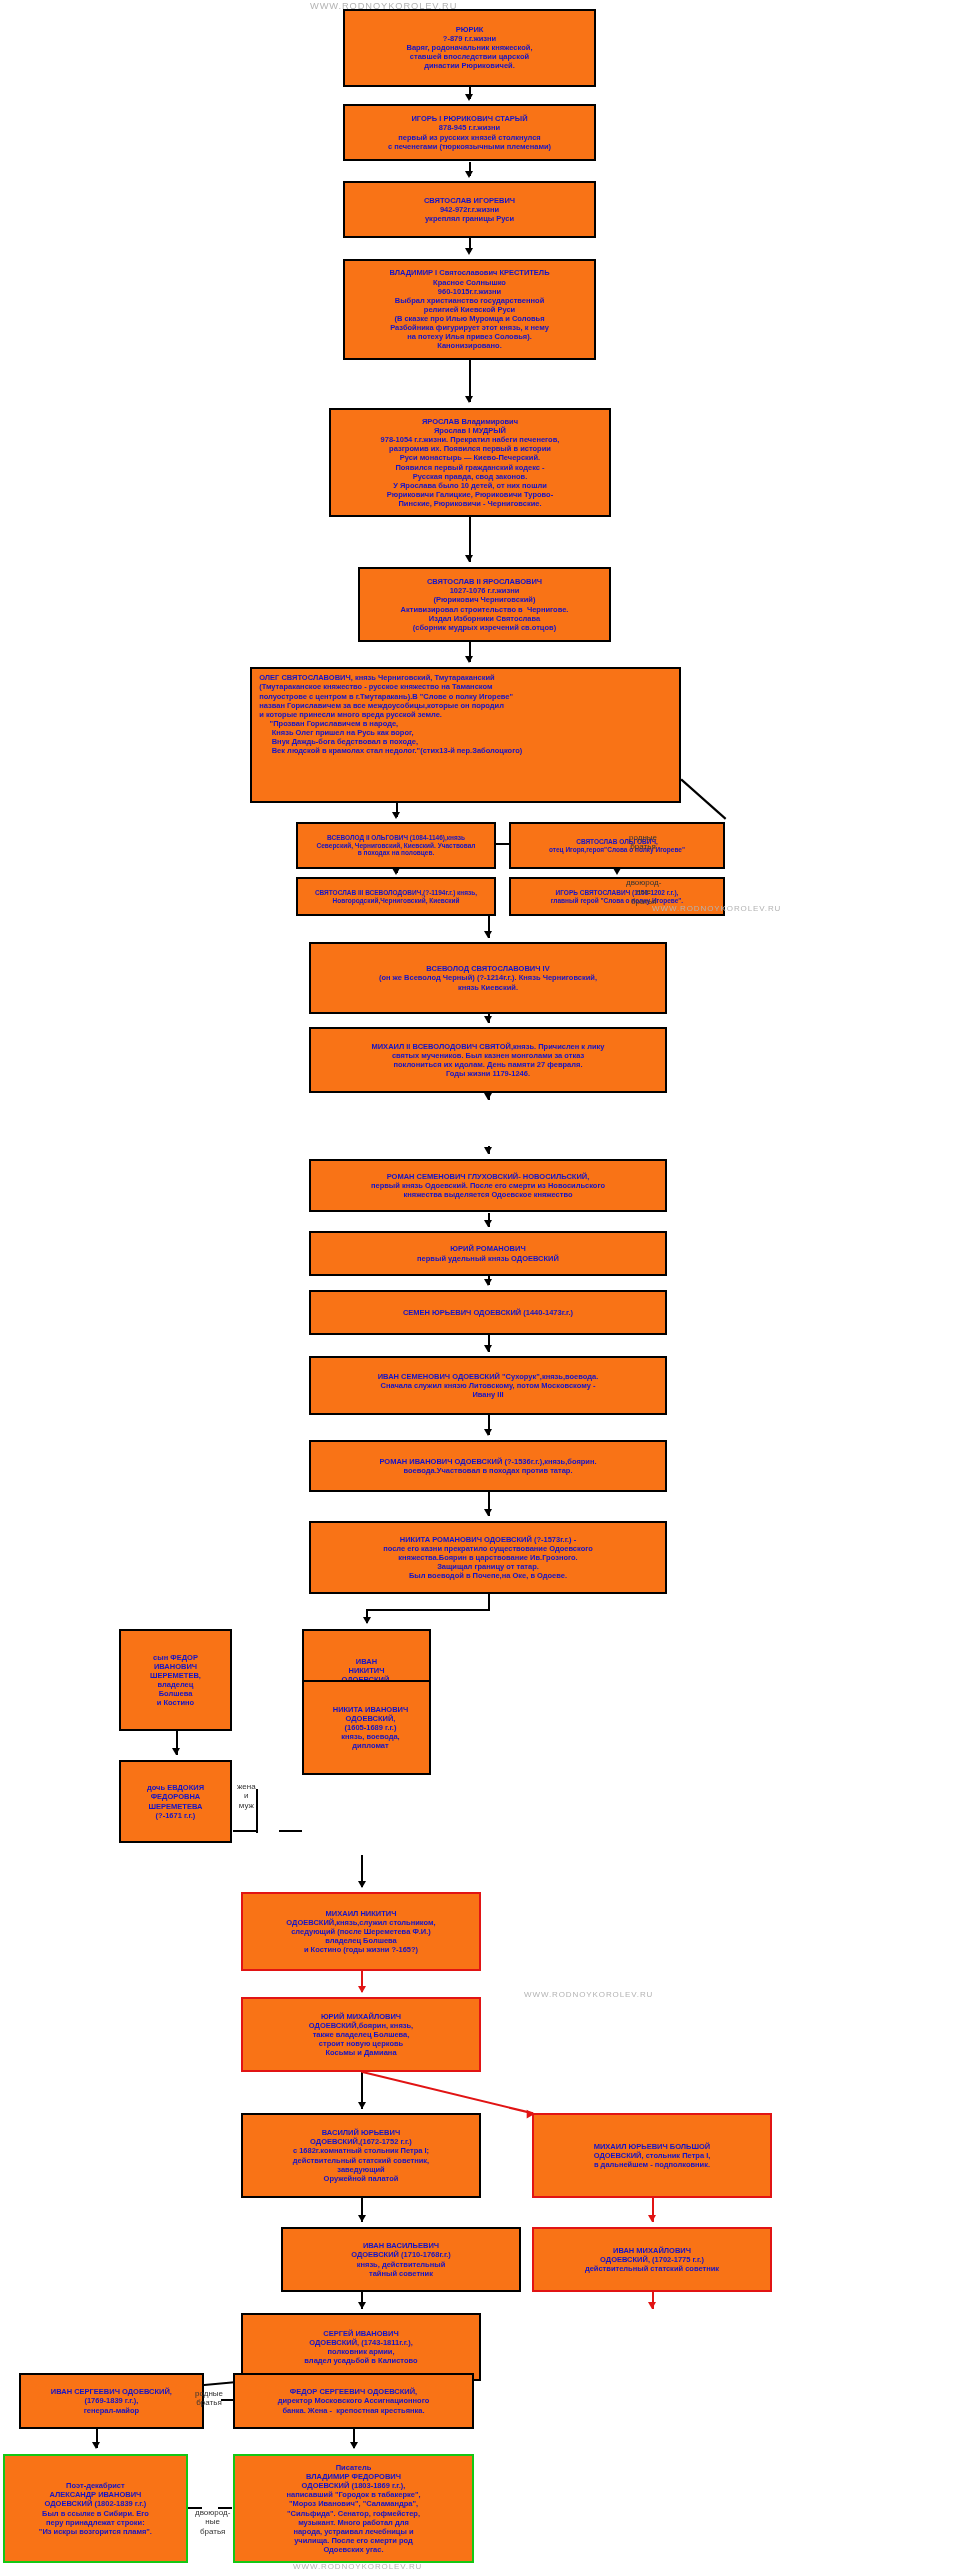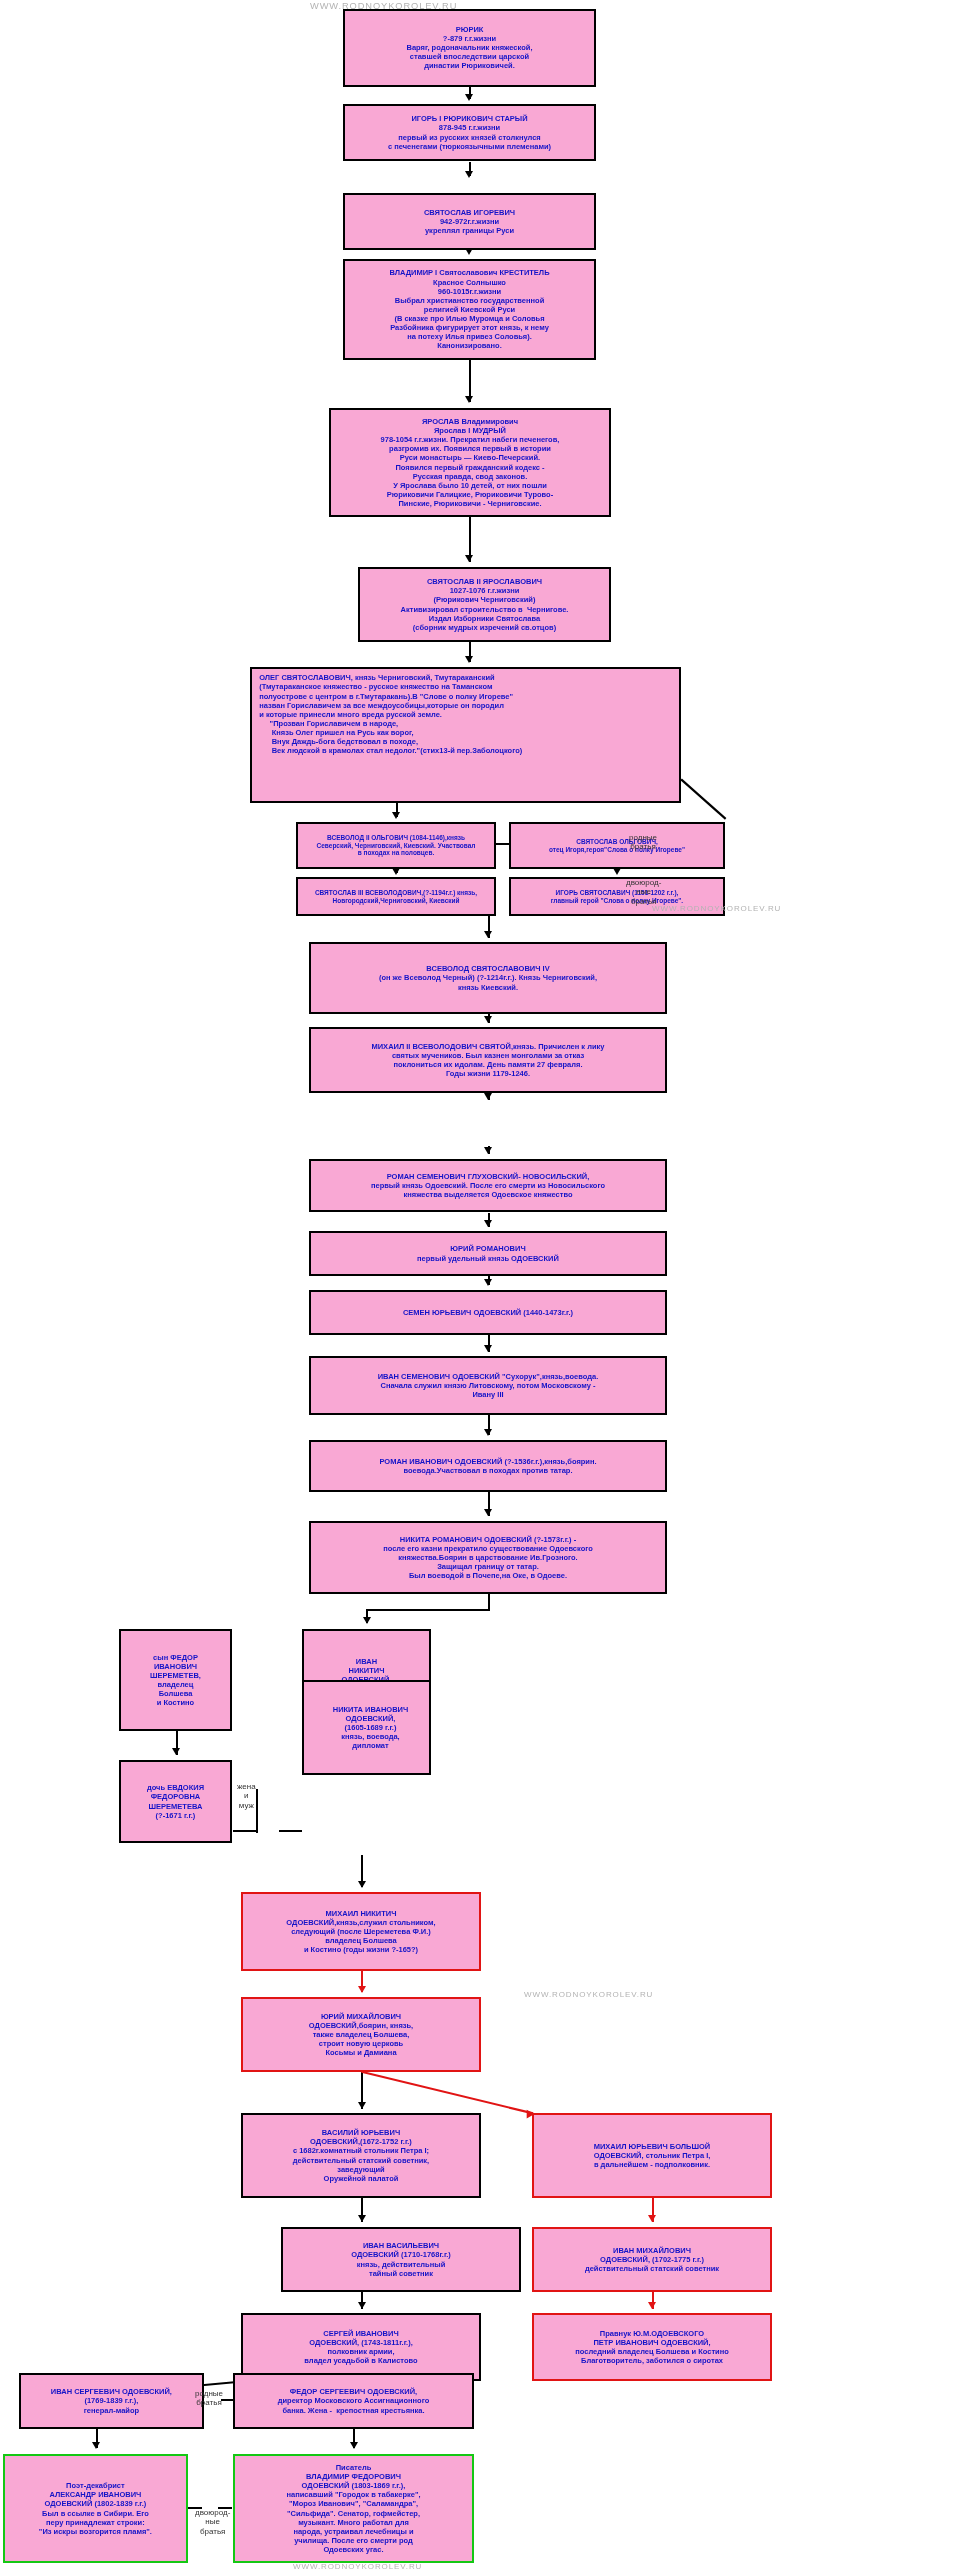--- a/index.html
+++ b/index.html
@@ -12,21 +12,21 @@
   #canvas{
     position:relative;
     width:960px;
     height:2576px;
     overflow:hidden;
   }
   .box{
     position:absolute;
     box-sizing:border-box;
     border:2.2px solid #000000;
-    background:#f9a8d4;
+    background:#f97316;
     color:#1414c8;
     font-weight:bold;
     text-align:center;
     display:flex;
     align-items:center;
     justify-content:center;
     letter-spacing:0px;
   }
   .box .txt{ width:100%; padding:0 2.9px; }
   .box.red{ border-color:#e11414; }
@@ -141,21 +141,21 @@
       <line x1="503" y1="2884" x2="742" y2="2942" stroke="#e11414" stroke-width="3"></line>
       <polygon points="744,2943 733,2937 733,2949" fill="#e11414"></polygon>
       <line x1="503" y1="3300" x2="133" y2="3334" stroke="#000000" stroke-width="3"></line>
     </svg>
     <div class="box" style="left: 343px; top: 8.6px; width: 253px; height: 78px; font-size: 7.5px; line-height: 1.22;">
       <div class="txt">РЮРИК<br>?-879&nbsp;г.г.жизни<br>Варяг,&nbsp;родоначальник&nbsp;княжеской,<br>ставшей&nbsp;впоследствии&nbsp;царской<br>династии&nbsp;Рюриковичей.</div>
     </div>
     <div class="box" style="left: 343px; top: 104px; width: 253px; height: 57px; font-size: 7.5px; line-height: 1.22;">
       <div class="txt">ИГОРЬ&nbsp;I&nbsp;РЮРИКОВИЧ&nbsp;СТАРЫЙ<br>878-945&nbsp;г.г.жизни<br>первый&nbsp;из&nbsp;русских&nbsp;князей&nbsp;столкнулся<br>с&nbsp;печенегами&nbsp;(тюркоязычными&nbsp;племенами)</div>
     </div>
-    <div class="box" style="left: 343px; top: 181px; width: 253px; height: 57px; font-size: 7.5px; line-height: 1.22; margin-top: 12px;">
+    <div class="box" style="left: 343px; top: 181px; width: 253px; height: 57px; font-size: 7.5px; line-height: 1.22;">
       <div class="txt">СВЯТОСЛАВ&nbsp;ИГОРЕВИЧ<br>942-972г.г.жизни<br>укреплял&nbsp;границы&nbsp;Руси</div>
     </div>
     <div class="box" style="left: 343px; top: 259px; width: 253px; height: 101px; font-size: 7.5px; line-height: 1.22;">
       <div class="txt">ВЛАДИМИР&nbsp;I&nbsp;Святославович&nbsp;КРЕСТИТЕЛЬ<br>Красное&nbsp;Солнышко<br>960-1015г.г.жизни<br>Выбрал&nbsp;христианство&nbsp;государственной<br>религией&nbsp;Киевской&nbsp;Руси<br>(В&nbsp;сказке&nbsp;про&nbsp;Илью&nbsp;Муромца&nbsp;и&nbsp;Соловья<br>Разбойника&nbsp;фигурирует&nbsp;этот&nbsp;князь,&nbsp;к&nbsp;нему<br>на&nbsp;потеху&nbsp;Илья&nbsp;привез&nbsp;Соловья).<br>Канонизировано.</div>
     </div>
     <div class="box" style="left: 329px; top: 408px; width: 282px; height: 109px; font-size: 7.5px; line-height: 1.22;">
       <div class="txt">ЯРОСЛАВ&nbsp;Владимирович<br>Ярослав&nbsp;I&nbsp;МУДРЫЙ<br>978-1054&nbsp;г.г.жизни.&nbsp;Прекратил&nbsp;набеги&nbsp;печенегов,<br>разгромив&nbsp;их.&nbsp;Появился&nbsp;первый&nbsp;в&nbsp;истории<br>Руси&nbsp;монастырь&nbsp;—&nbsp;Киево-Печерский.<br>Появился&nbsp;первый&nbsp;гражданский&nbsp;кодекс&nbsp;-<br>Русская&nbsp;правда,&nbsp;свод&nbsp;законов.<br>У&nbsp;Ярослава&nbsp;было&nbsp;10&nbsp;детей,&nbsp;от&nbsp;них&nbsp;пошли<br>Рюриковичи&nbsp;Галицкие,&nbsp;Рюриковичи&nbsp;Турово-<br>Пинские,&nbsp;Рюриковичи&nbsp;-&nbsp;Черниговские.</div>
     </div>
     <div class="box" style="left: 358px; top: 567px; width: 253px; height: 75px; font-size: 7.5px; line-height: 1.22;">
       <div class="txt">СВЯТОСЛАВ&nbsp;II&nbsp;ЯРОСЛАВОВИЧ<br>1027-1076&nbsp;г.г.жизни<br>(Рюрикович&nbsp;Черниговский)<br>Активизировал&nbsp;строительство&nbsp;в&nbsp;&nbsp;Чернигове.<br>Издал&nbsp;Изборники&nbsp;Святослава<br>(сборник&nbsp;мудрых&nbsp;изречений&nbsp;св.отцов)</div>
@@ -224,23 +224,20 @@
       <div class="txt">МИХАИЛ&nbsp;ЮРЬЕВИЧ&nbsp;БОЛЬШОЙ<br>ОДОЕВСКИЙ,&nbsp;стольник&nbsp;Петра&nbsp;I,<br>в&nbsp;дальнейшем&nbsp;-&nbsp;подполковник.</div>
     </div>
     <div class="box" style="left: 241px; top: 2227px; width: 240px; height: 65px; font-size: 7.5px; line-height: 1.22; margin-left: 40px;">
       <div class="txt">ИВАН&nbsp;ВАСИЛЬЕВИЧ<br>ОДОЕВСКИЙ&nbsp;(1710-1768г.г.)<br>князь,&nbsp;действительный<br>тайный&nbsp;советник</div>
     </div>
     <div class="box red" style="left: 532px; top: 2227px; width: 240px; height: 65px; font-size: 7.5px; line-height: 1.22;">
       <div class="txt">ИВАН&nbsp;МИХАЙЛОВИЧ<br>ОДОЕВСКИЙ,&nbsp;(1702-1775&nbsp;г.г.)<br>действительный&nbsp;статский&nbsp;советник</div>
     </div>
     <div class="box" style="left: 241px; top: 2313px; width: 240px; height: 68px; font-size: 7.5px; line-height: 1.22;">
       <div class="txt">СЕРГЕЙ&nbsp;ИВАНОВИЧ<br>ОДОЕВСКИЙ,&nbsp;(1743-1811г.г.),<br>полковник&nbsp;армии,<br>владел&nbsp;усадьбой&nbsp;в&nbsp;Калистово</div>
-    </div>
-    <div class="box red" style="left: 532px; top: 2313px; width: 240px; height: 68px; font-size: 7.5px; line-height: 1.22;">
-      <div class="txt">Правнук&nbsp;Ю.М.ОДОЕВСКОГО<br>ПЕТР&nbsp;ИВАНОВИЧ&nbsp;ОДОЕВСКИЙ,<br>последний&nbsp;владелец&nbsp;Болшева&nbsp;и&nbsp;Костино<br>Благотворитель,&nbsp;заботился&nbsp;о&nbsp;сиротах</div>
     </div>
     <div class="box" style="left: 2.9px; top: 2373px; width: 185px; height: 56px; font-size: 7.5px; line-height: 1.22; margin-left: 16px;">
       <div class="txt">ИВАН&nbsp;СЕРГЕЕВИЧ&nbsp;ОДОЕВСКИЙ,<br>(1769-1839&nbsp;г.г.),<br>генерал-майор</div>
     </div>
     <div class="box" style="left: 233px; top: 2373px; width: 241px; height: 56px; font-size: 7.5px; line-height: 1.22;">
       <div class="txt">ФЕДОР&nbsp;СЕРГЕЕВИЧ&nbsp;ОДОЕВСКИЙ,<br>директор&nbsp;Московского&nbsp;Ассигнационного<br>банка.&nbsp;Жена&nbsp;-&nbsp;&nbsp;крепостная&nbsp;крестьянка.</div>
     </div>
     <div class="box green" style="left: 2.9px; top: 2454px; width: 185px; height: 109px; font-size: 7.5px; line-height: 1.22;">
       <div class="txt">Поэт-декабрист<br>АЛЕКСАНДР&nbsp;ИВАНОВИЧ<br>ОДОЕВСКИЙ&nbsp;(1802-1839&nbsp;г.г.)<br>Был&nbsp;в&nbsp;ссылке&nbsp;в&nbsp;Сибири.&nbsp;Его<br>перу&nbsp;принадлежат&nbsp;строки:<br>"Из&nbsp;искры&nbsp;возгорится&nbsp;пламя".</div>
     </div>

